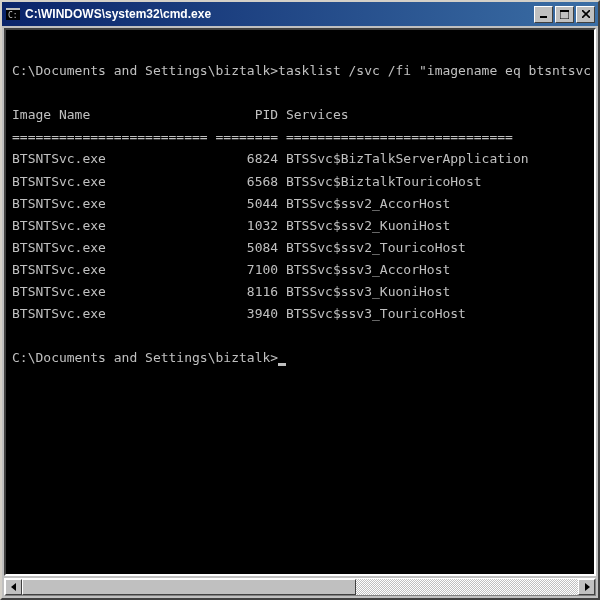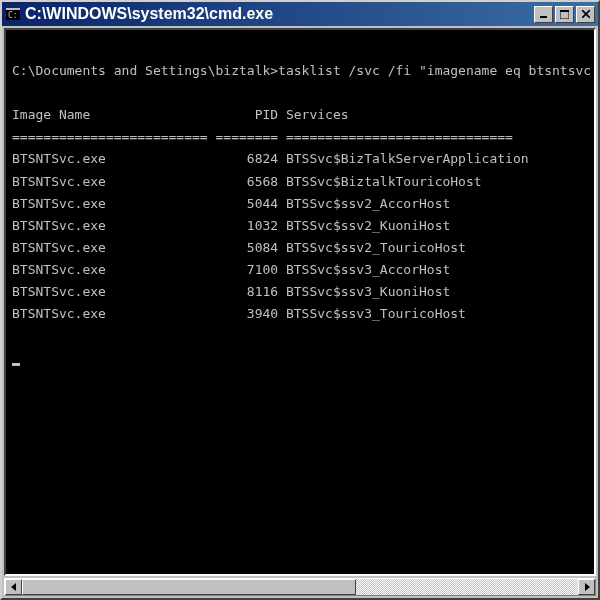--- a/index.html
+++ b/index.html
@@ -32,21 +32,21 @@
     width: 16px;
     height: 16px;
     margin-right: 4px;
     display: flex;
     align-items: center;
     justify-content: center;
   }
   .app-icon svg { display: block; }
   .title-text {
     flex: 1;
-    font-size: 16px;
+    font-size: 12px;
     font-weight: bold;
     white-space: nowrap;
     overflow: hidden;
   }
   .win-buttons { display: flex; gap: 2px; }
   .win-btn {
     width: 19px;
     height: 17px;
     background: #c0c0c0;
     border: 1px solid;
@@ -169,21 +169,21 @@
 ========================= ======== =============================
 BTSNTSvc.exe                  6824 BTSSvc$BizTalkServerApplication
 BTSNTSvc.exe                  6568 BTSSvc$BiztalkTouricoHost
 BTSNTSvc.exe                  5044 BTSSvc$ssv2_AccorHost
 BTSNTSvc.exe                  1032 BTSSvc$ssv2_KuoniHost
 BTSNTSvc.exe                  5084 BTSSvc$ssv2_TouricoHost
 BTSNTSvc.exe                  7100 BTSSvc$ssv3_AccorHost
 BTSNTSvc.exe                  8116 BTSSvc$ssv3_KuoniHost
 BTSNTSvc.exe                  3940 BTSSvc$ssv3_TouricoHost
 
-<span class="cursor"></span></div>
+<span class="prompt-line">C:\Documents and Settings\biztalk&gt;</span><span class="cursor"></span></div>
     <div class="hscroll">
       <div class="sb-btn">
         <svg width="6" height="8">
             <polygon points="5,0 5,8 0,4" fill="#000"></polygon>
           </svg>
       </div>
       <div class="sb-track">
         <div class="sb-thumb"></div>
       </div>
       <div class="sb-btn">

